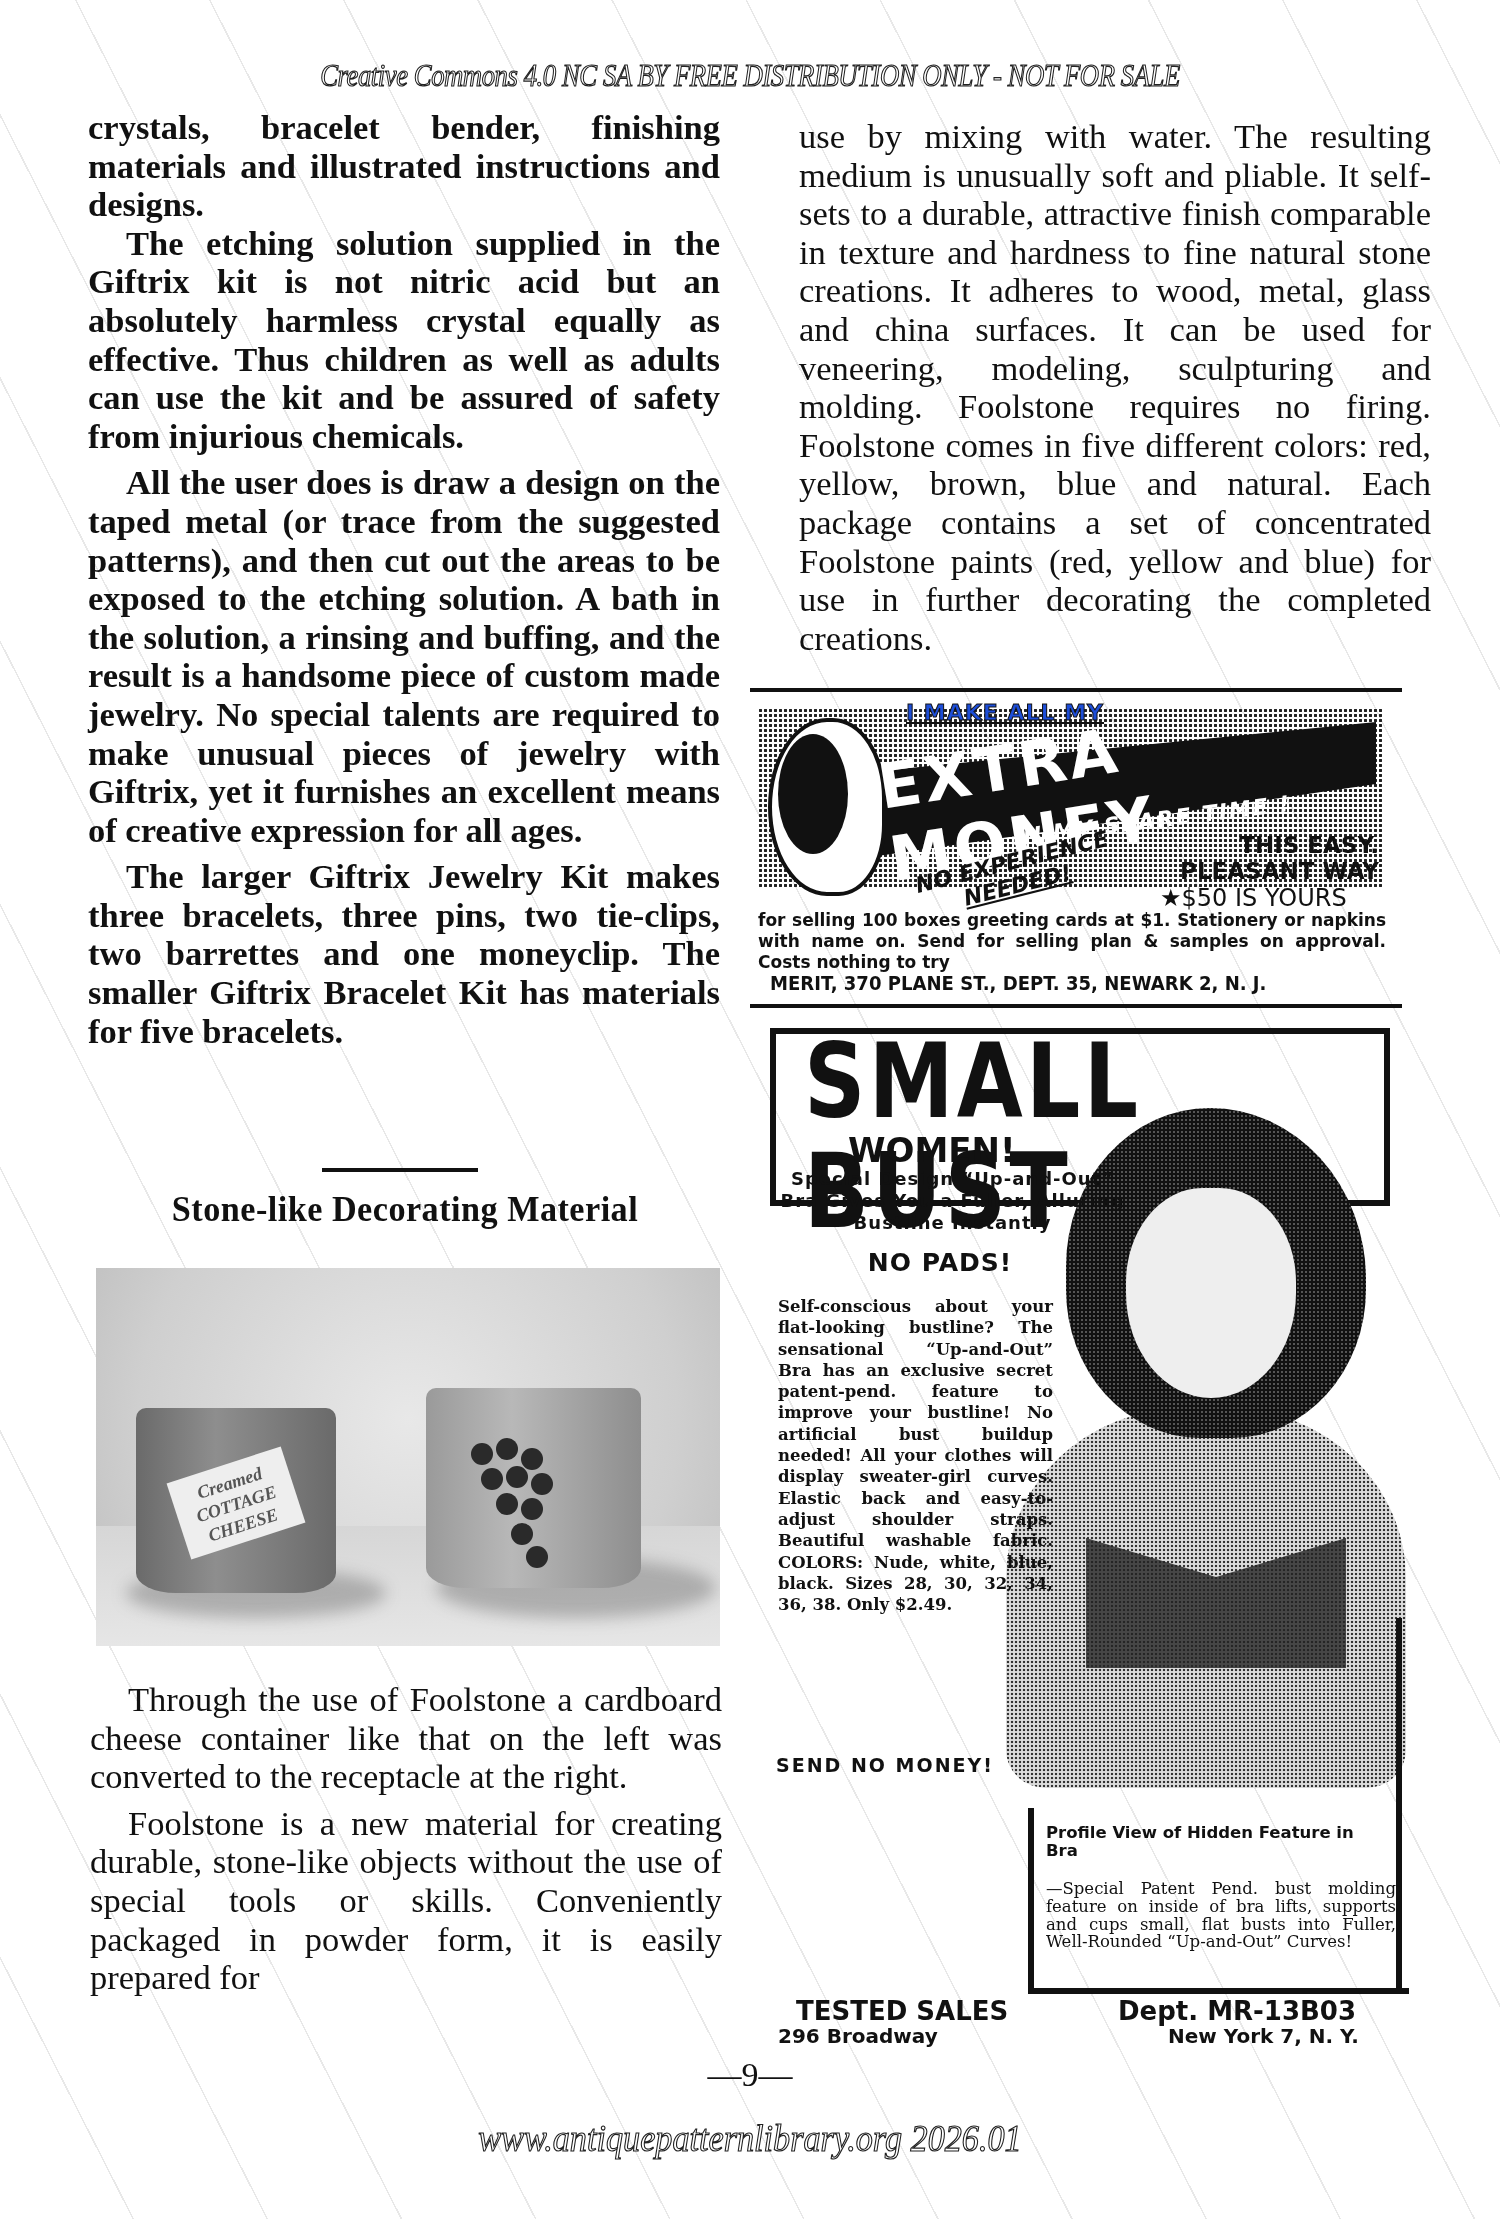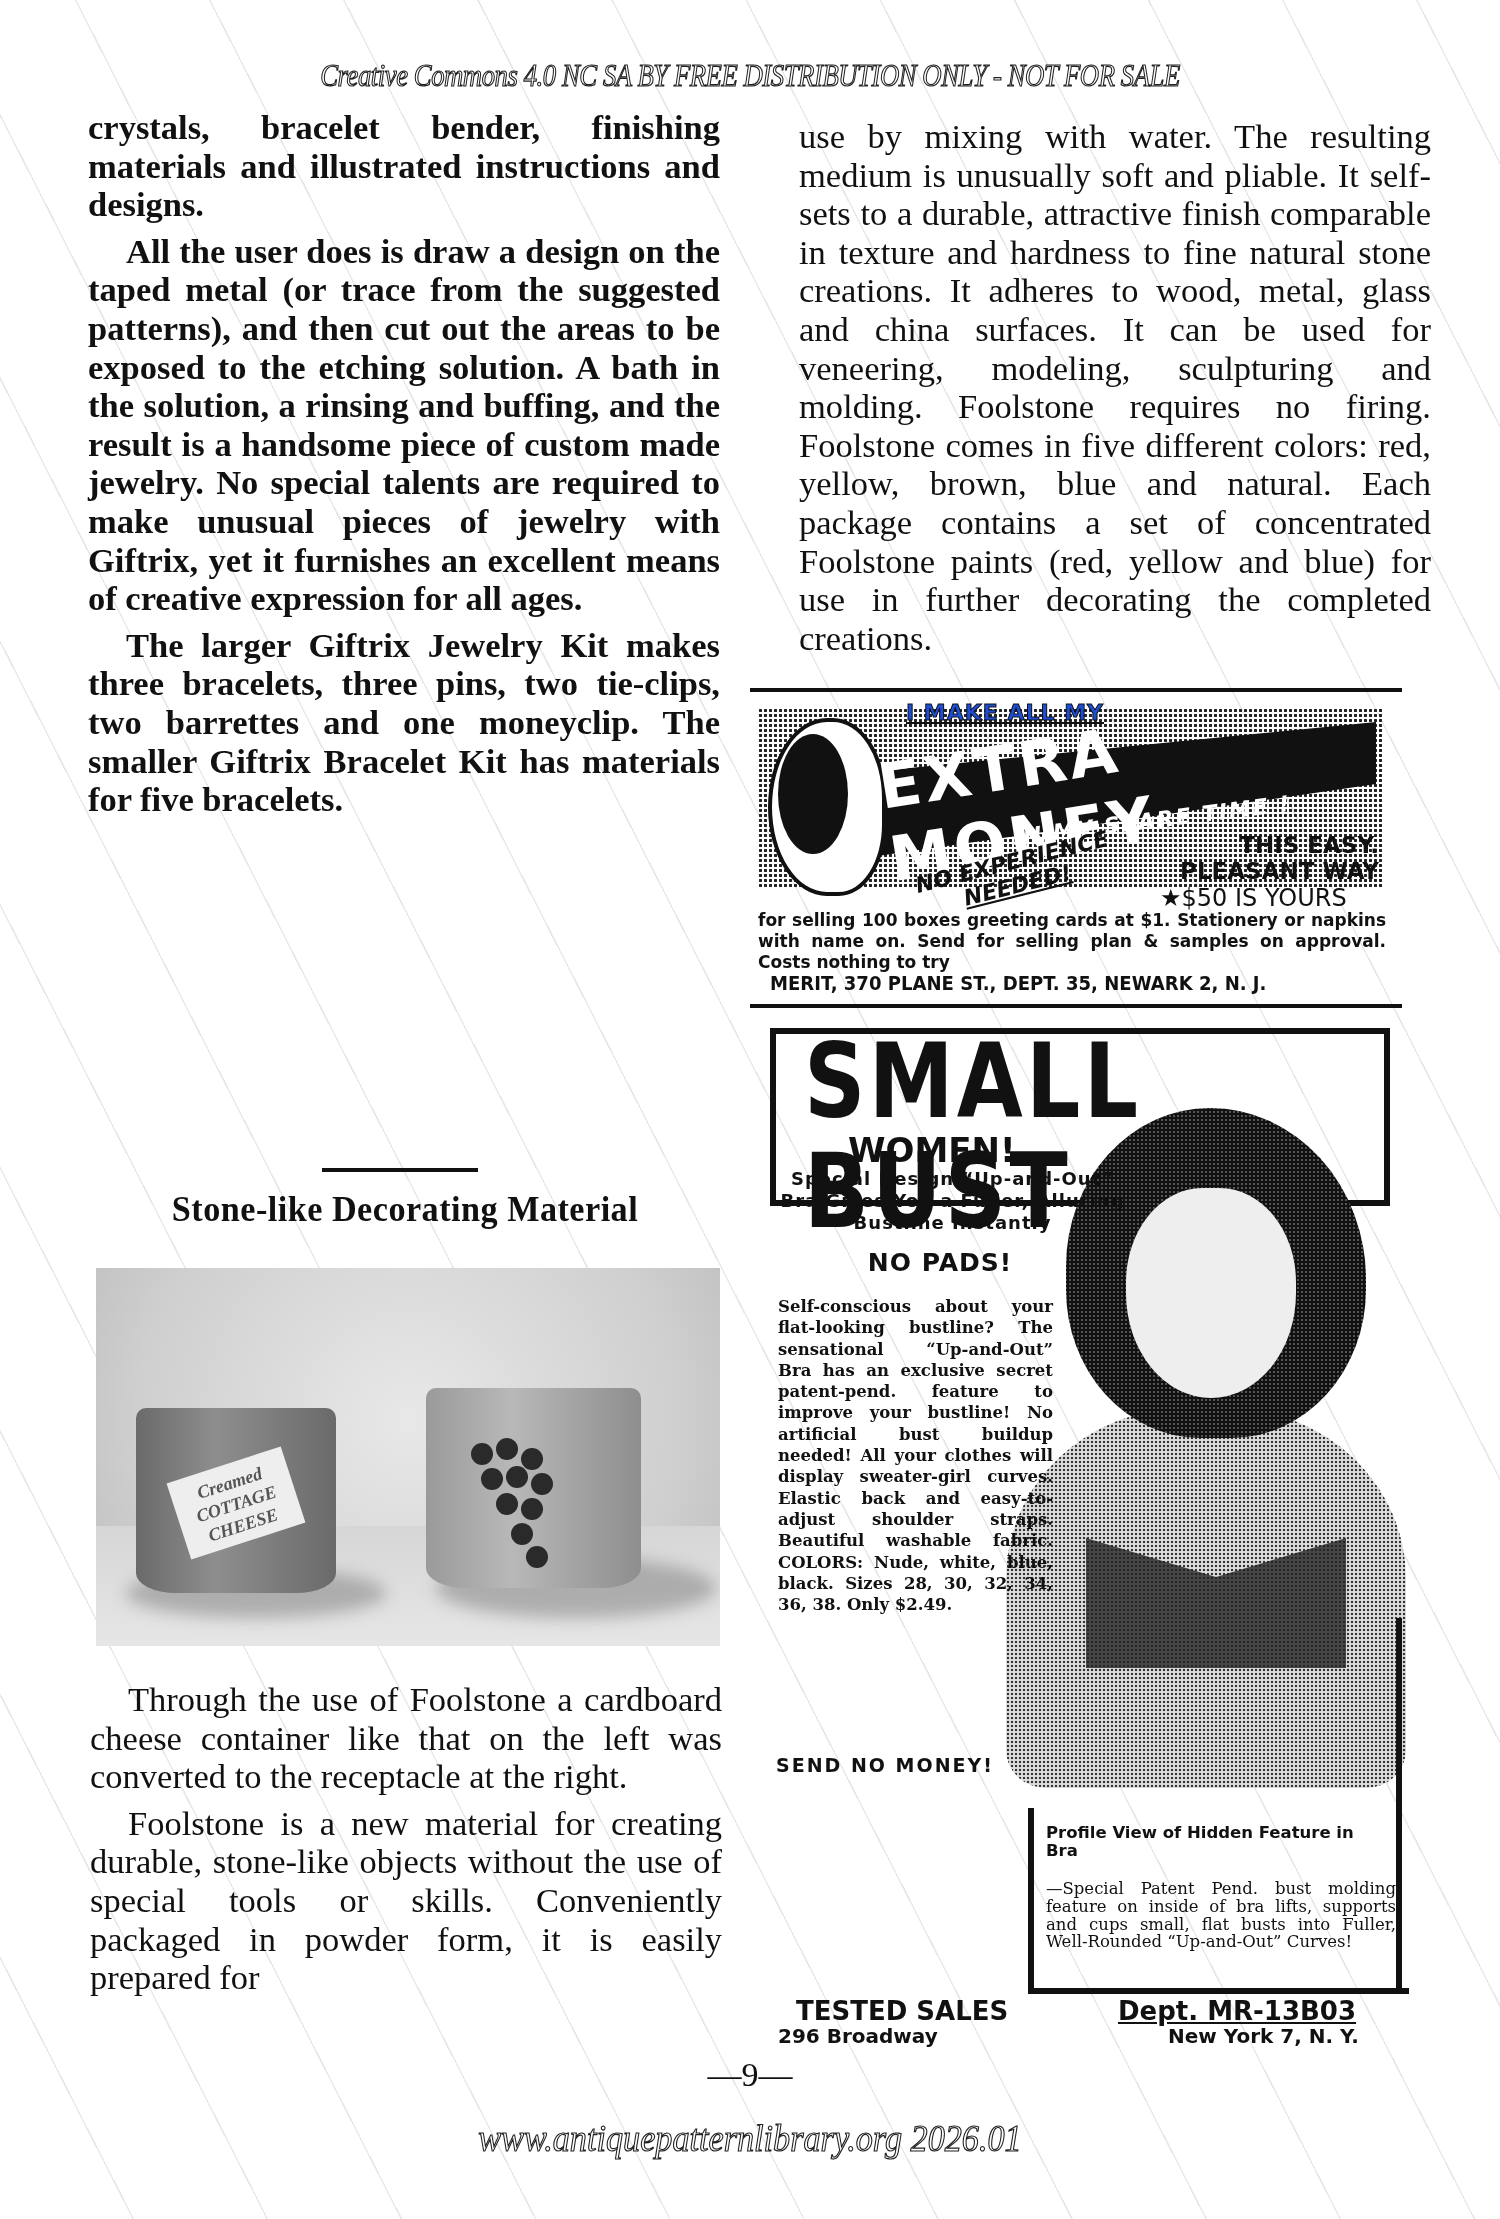--- a/index.html
+++ b/index.html
@@ -63,33 +63,34 @@
   .ad2 .torso{position:absolute;left:0;top:300px;width:400px;height:380px;border-radius:45% 45% 10% 10%;
      background-image:radial-gradient(#333 1.3px,transparent 1.6px);background-size:4px 4px;background-color:#ddd;}
   .ad2 .bra{position:absolute;left:80px;top:430px;width:260px;height:130px;background:#222;clip-path:polygon(0 0,50% 30%,100% 0,100% 100%,0 100%);opacity:0.8;}
   .ad2 .send{position:absolute;left:20px;top:736px;font:bold 19px "DejaVu Sans",sans-serif;letter-spacing:2px;}
   .ad2 .sendcopy{position:absolute;left:22px;top:764px;width:243px;font:16.5px "DejaVu Serif",serif;line-height:19.7px;text-align:justify;}
   .ad2 .profile{position:absolute;left:272px;top:790px;width:375px;height:180px;border-left:6px solid #111;border-bottom:6px solid #111;}
   .ad2 .profile-r{position:absolute;left:640px;top:600px;width:6px;height:370px;background:#111;}
   .ad2 .ptitle{position:absolute;left:290px;top:806px;font:bold 16.5px "DejaVu Sans",sans-serif;line-height:17.5px;width:340px;}
   .ad2 .pcopy{position:absolute;left:290px;top:862px;width:350px;font:16.5px "DejaVu Serif",serif;line-height:17.8px;text-align:justify;}
   .ad2 .tested{position:absolute;left:40px;top:978px;font:bold 26px "DejaVu Sans",sans-serif;}
-  .ad2 .dept{position:absolute;left:362px;top:978px;font:bold 26px "DejaVu Sans",sans-serif;text-decoration:underline;}
+  .ad2 .dept{position:absolute;left:362px;top:978px;font:bold 26px "DejaVu Sans",sans-serif;}
   .ad2 .bway{position:absolute;left:22px;top:1006px;font:bold 20px "DejaVu Sans",sans-serif;}
   .ad2 .ny{position:absolute;left:412px;top:1006px;font:bold 20px "DejaVu Sans",sans-serif;}
 </style>
 </head>
 <body>
 
 <div class="wm-lines"></div>
 
 <div class="top-wm outline">Creative Commons 4.0 NC SA BY FREE DISTRIBUTION ONLY - NOT FOR SALE</div>
 
 <div class="col" id="left1">
   <p>crystals, bracelet bender, finishing materials and illustrated instructions and designs.</p>
+  <p class="ind">The etching solution supplied in the Giftrix kit is not nitric acid but an absolutely harmless crystal equally as effective. Thus children as well as adults can use the kit and be assured of safety from injurious chemicals.</p>
   <p class="ind gap">All the user does is draw a design on the taped metal (or trace from the suggested patterns), and then cut out the areas to be exposed to the etching solution. A bath in the solution, a rinsing and buffing, and the result is a handsome piece of custom made jewelry. No special talents are required to make unusual pieces of jewelry with Giftrix, yet it furnishes an excellent means of creative expression for all ages.</p>
   <p class="ind gap">The larger Giftrix Jewelry Kit makes three bracelets, three pins, two tie-clips, two barrettes and one moneyclip. The smaller Giftrix Bracelet Kit has materials for five bracelets.</p>
 </div>
 
 <div class="rule short-rule"></div>
 <div class="heading">Stone-like Decorating Material</div>
 
 <div class="photo">
   <div class="floor"></div>
   <div class="shadow" style="left:30px;top:300px;width:260px;height:50px;"></div>

